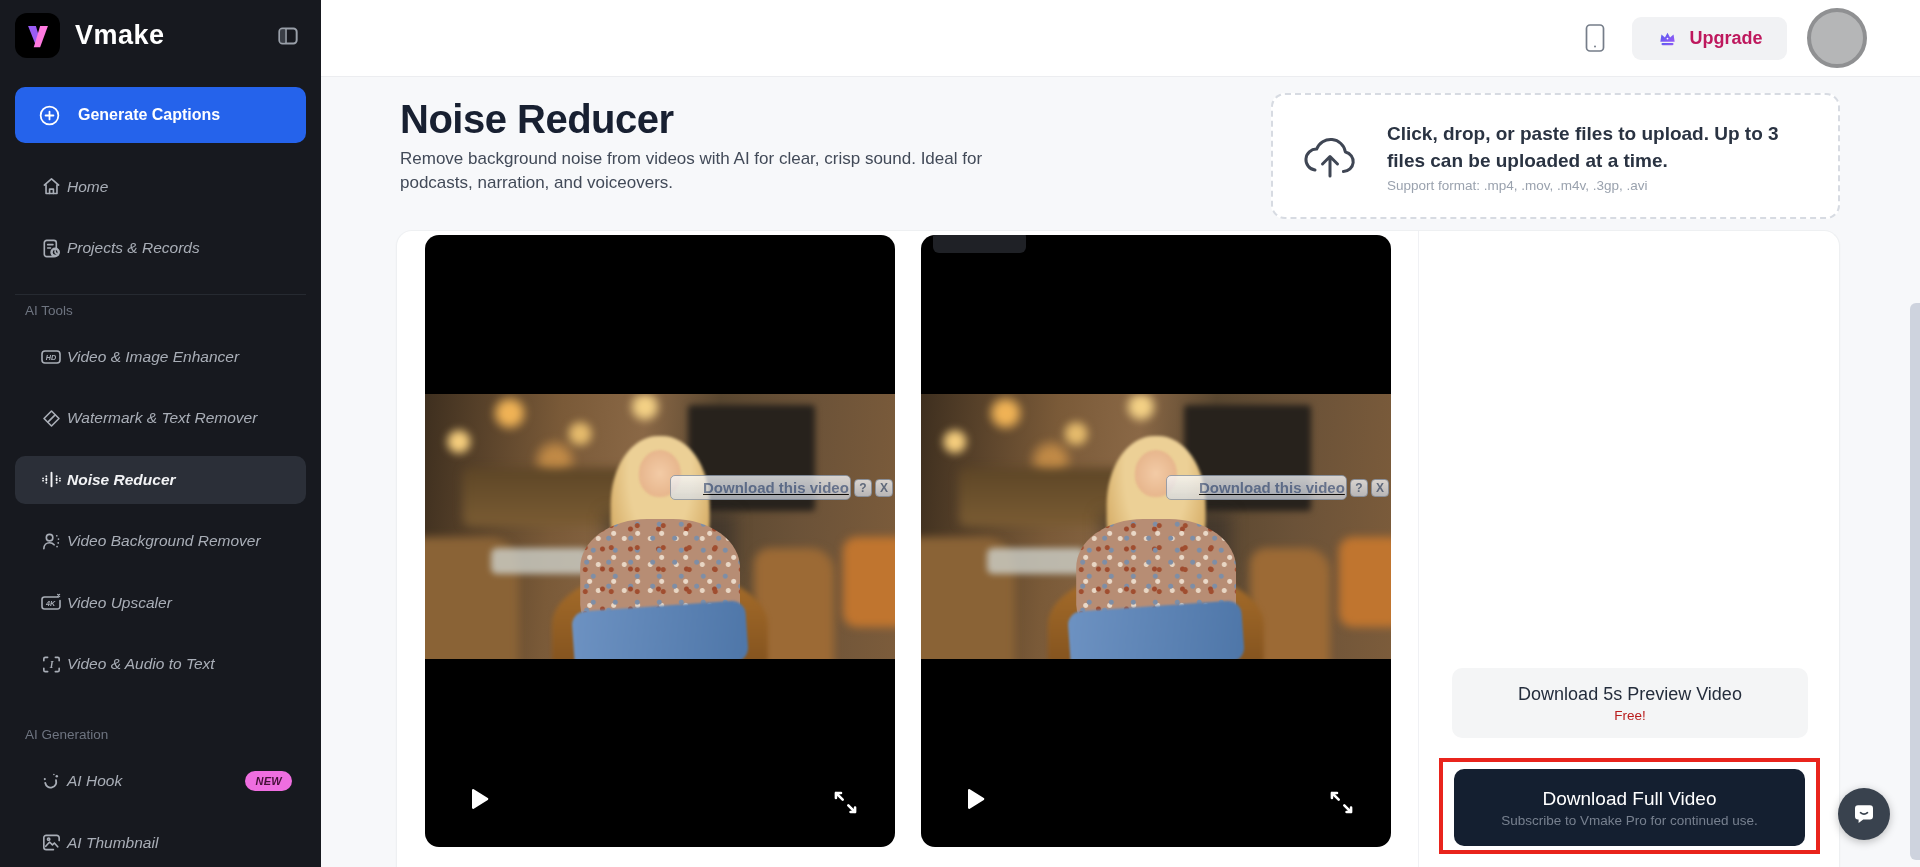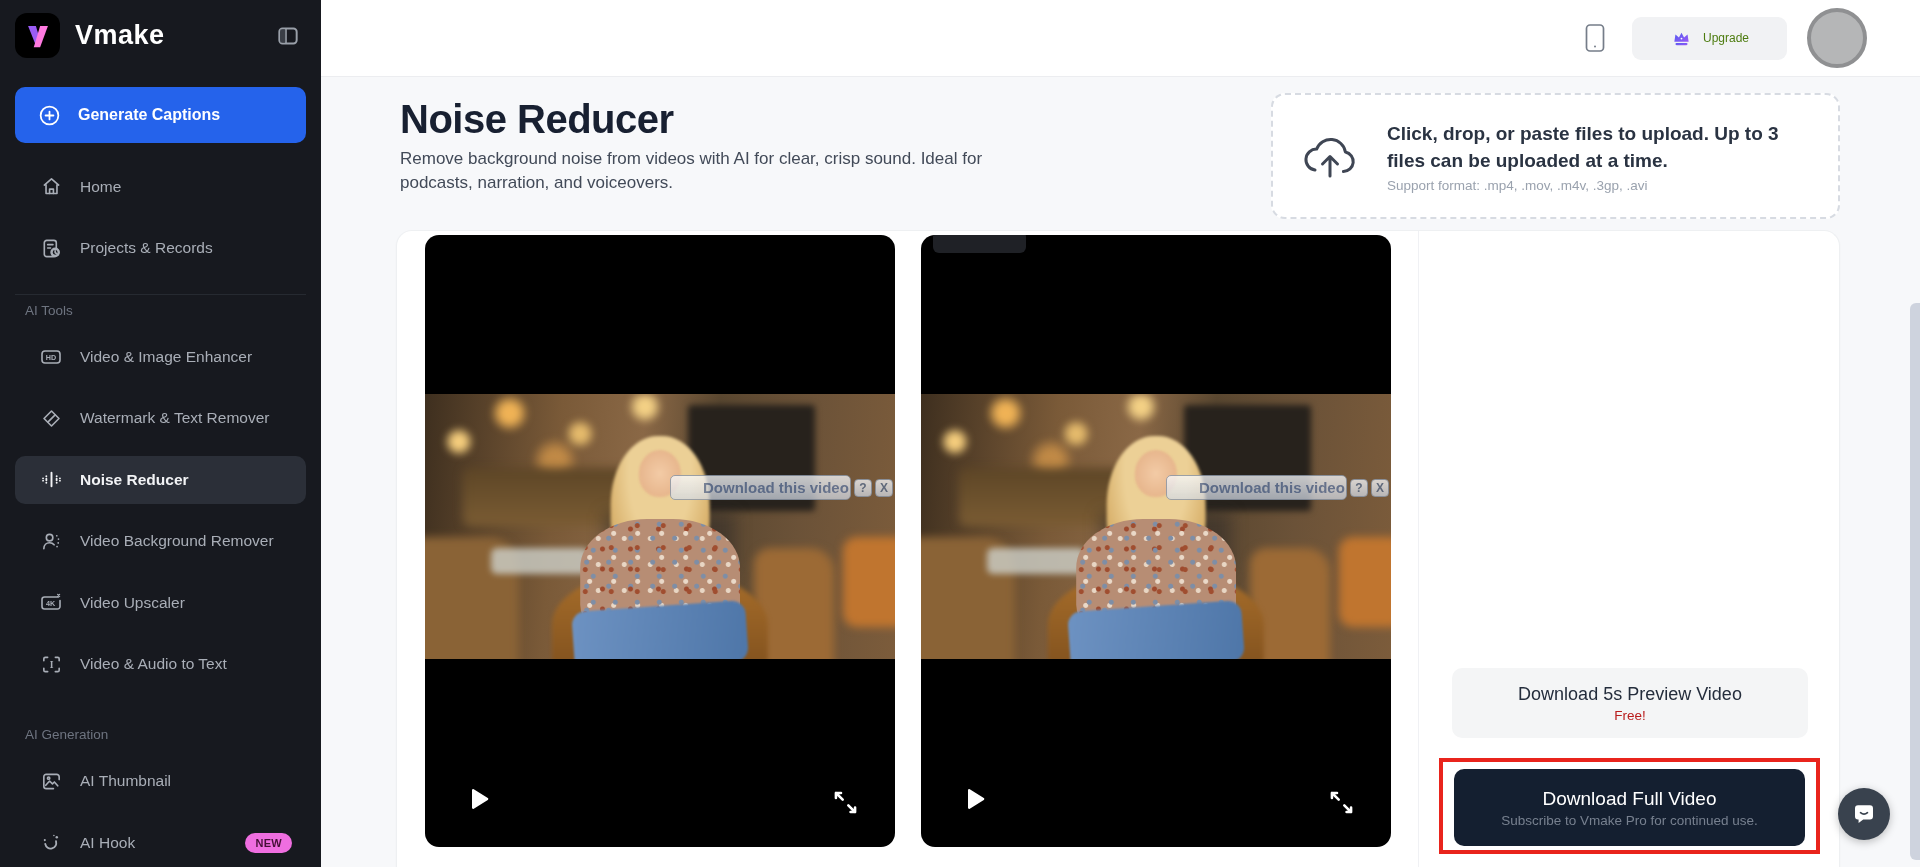--- a/index.html
+++ b/index.html
@@ -13,38 +13,38 @@
   
   .sidebar{position:absolute; left:0; top:0; width:321px; height:867px; background:var(--sidebar-bg);
            display:flex; flex-direction:column; padding:0 15px; z-index:30;}
   .logo-row{height:46px; margin-top:13px; display:flex; align-items:center;}
   .logo-mark{width:45px; height:45px; border-radius:12px; background:#000; display:flex; align-items:center; justify-content:center; flex:0 0 auto;}
   .brand-name{color:#fff; font-size:27px; font-weight:bold; margin-left:15px; letter-spacing:.5px;}
   .collapse-btn{margin-left:auto; width:36px; height:36px; display:flex; align-items:center; justify-content:center; cursor:pointer;}
   .gen-btn{margin-top:29px; height:58px; border-radius:10px; background:var(--accent-blue); color:#fff;
            display:flex; align-items:center; gap:16px; padding:0 14px 0 22px; cursor:pointer; border:none;}
   .gen-btn .lbl{font-size:16px; font-weight:600;}
-  .nav-item{height:50px; border-radius:10px; display:flex; align-items:center; gap:17px; padding:0 14px 0 24px;
-            color:#a9aeb7; font-size:15.5px; cursor:pointer;}
+  .nav-item{height:50px; border-radius:10px; display:flex; align-items:center; gap:4px; padding:0 14px 0 24px;
+            color:#a9aeb7; font-size:15.5px; cursor:pointer;font-style:italic;}
   .nav-item .ic{width:24px; height:24px; flex:0 0 auto; display:flex; align-items:center; justify-content:center;}
   .nav-item.active{background:var(--sidebar-active); color:#f2f3f5; font-weight:600;}
   .mt19{margin-top:19px;} .mt13{margin-top:13px;} .mt12{margin-top:12px;}
   .side-divider{height:1px; background:#262a31; margin-top:22px;}
   .sec-label{margin-top:6px; height:20px; color:#6e7480; font-size:13.5px; display:flex; align-items:center; padding-left:10px;}
   .sec-label.second{margin-top:36px;}
   .new-badge{margin-left:auto; background:var(--badge-pink); color:#461038; font-size:11px; font-weight:bold;
              padding:4px 10px; border-radius:999px; letter-spacing:.3px;}
 
   
   .topbar{position:absolute; left:321px; top:0; right:0; height:77px; background:#fff; border-bottom:1px solid #ecedf0;
           display:flex; align-items:center; justify-content:flex-end; padding-right:53px; gap:20px; z-index:20;}
   .phone-btn{width:34px; height:40px; display:flex; align-items:center; justify-content:center; cursor:pointer;}
   .upgrade-btn{height:43px; min-width:155px; background:#f1f2f4; border:none; border-radius:9px; display:flex;
                align-items:center; justify-content:center; gap:10px; cursor:pointer; padding:0 20px;}
-  .upgrade-btn .lbl{font-size:12px; font-weight:normal; color:#4d7c0f;}
+  .upgrade-btn .lbl{font-size:18px; font-weight:bold; color:#be185d;}
   .avatar{width:60px; height:60px; border-radius:50%; background:#b5b6b7; border:4px solid #8f9092; cursor:pointer;}
 
   
   .main{position:absolute; left:321px; top:77px; right:0; bottom:0; background:var(--page-bg); overflow:hidden;}
   .page-head{position:absolute; left:79px; top:18px; width:660px;}
   .page-title{font-size:40px; font-weight:800; color:#182031; letter-spacing:-.5px; line-height:48px;}
   .page-desc{margin-top:4px; font-size:17px; color:#424a58; line-height:24px; max-width:632px;}
 
   .upload-box{position:absolute; left:950px; top:16px; width:569px; height:126px; background:#fff;
               border:2px dashed #d7dbe2; border-radius:14px; display:flex; align-items:center; padding:0 28px; gap:28px; cursor:pointer;}
@@ -95,21 +95,21 @@
   .jeans{left:50%; transform:translateX(-50%) rotate(-4deg); bottom:-3%; width:37%; height:23%;
          background:linear-gradient(100deg,#6d92c2,#4e76a8); border-radius:14px; filter:blur(1px);}
 
   .play-btn{position:absolute; left:40px; bottom:33px; width:28px; height:30px; cursor:pointer;}
   .fs-btn{position:absolute; right:36px; bottom:31px; width:27px; height:27px; cursor:pointer;}
 
   
   .idm{position:absolute; top:240px; right:2px; display:flex; gap:3px; align-items:center; opacity:.85;}
   .idm-bar{height:25px; width:181px; display:flex; align-items:center; gap:24px; padding:0 8px;
            background:linear-gradient(rgba(247,249,252,.9),rgba(210,218,230,.85));
-           border:1px solid #8d98a8; border-radius:5px; cursor:pointer;}
+           border:1px solid #8d98a8; border-radius:5px; cursor:pointer;text-decoration:underline;}
   .idm-bar .txt{font-size:15px; font-weight:bold; color:#66789a; white-space:nowrap;}
   .idm-sq{width:18px; height:18px; border:1px solid #8d98a8; border-radius:4px; font-size:12px; font-weight:bold;
           color:#5c6c86; display:flex; align-items:center; justify-content:center; cursor:pointer;
           background:linear-gradient(rgba(247,249,252,.9),rgba(210,218,230,.85));}
 
   
   .rpanel{position:absolute; left:1021px; top:0; right:0; bottom:0; border-left:1px solid #f0f1f4;}
   .btn-preview{position:absolute; left:33px; top:437px; width:356px; height:70px; background:#f4f5f6; border:none;
                border-radius:10px; cursor:pointer; display:flex; flex-direction:column; align-items:center; justify-content:center; gap:3px;}
   .btn-preview .t{font-size:18px; color:#242d3c; font-weight:500;}
@@ -263,40 +263,40 @@
         <text x="12" y="15.6" text-anchor="middle" font-size="10" font-weight="bold" fill="currentColor" stroke="none" font-family="Liberation Serif, serif">I</text>
       </svg>
     </span>
     <span>Video &amp; Audio to Text</span>
   </div>
 
   <div class="sec-label second">AI Generation</div>
 
   <div class="nav-item mt13">
     <span class="ic">
-      <svg width="23" height="23" viewBox="0 0 24 24" fill="none" stroke="currentColor" stroke-width="1.7" stroke-linejoin="round" stroke-linecap="round">
-        <path d="M20 10 V7 a2.5 2.5 0 0 0 -2.5 -2.5 h-11 A2.5 2.5 0 0 0 4 7 v10 a2.5 2.5 0 0 0 2.5 2.5 H14"></path>
-        <path d="M6 16 l4-4.5 3 3 2-2 3.5 4"></path>
-          <circle cx="9" cy="8.5" r="1.2"></circle>
-      </svg>
-    </span>
-    <span>AI Thumbnail</span>
-  </div>
-
-  <div class="nav-item mt13">
-    <span class="ic">
       <svg width="23" height="23" viewBox="0 0 24 24" fill="none" stroke="currentColor" stroke-width="1.9" stroke-linecap="round">
         <path d="M5.5 13.5 c.8 3.6 3.6 5.5 7 4.6 3.4-.9 5-3.8 4.2-7.6"></path>
         <circle cx="5" cy="9.5" r="1.1" fill="currentColor" stroke="none"></circle>
         <circle cx="17.5" cy="6.5" r="1.3" fill="currentColor" stroke="none"></circle>
         <circle cx="14.5" cy="4.8" r=".8" fill="currentColor" stroke="none"></circle>
       </svg>
     </span>
     <span>AI Hook</span>
     <span class="new-badge">NEW</span>
+  </div>
+
+  <div class="nav-item mt13">
+    <span class="ic">
+      <svg width="23" height="23" viewBox="0 0 24 24" fill="none" stroke="currentColor" stroke-width="1.7" stroke-linejoin="round" stroke-linecap="round">
+        <path d="M20 10 V7 a2.5 2.5 0 0 0 -2.5 -2.5 h-11 A2.5 2.5 0 0 0 4 7 v10 a2.5 2.5 0 0 0 2.5 2.5 H14"></path>
+        <path d="M6 16 l4-4.5 3 3 2-2 3.5 4"></path>
+          <circle cx="9" cy="8.5" r="1.2"></circle>
+      </svg>
+    </span>
+    <span>AI Thumbnail</span>
   </div>
 </aside>
 
 <header class="topbar">
   <span class="phone-btn">
     <svg width="22" height="30" viewBox="0 0 22 30" fill="none" stroke="#757d89" stroke-width="1.7" stroke-linecap="round">
       <rect x="2.5" y="2" width="17" height="26" rx="3.5"></rect>
         <circle cx="11" cy="23.5" r="1" fill="#757d89" stroke="none"></circle>
     </svg>
   </span>

